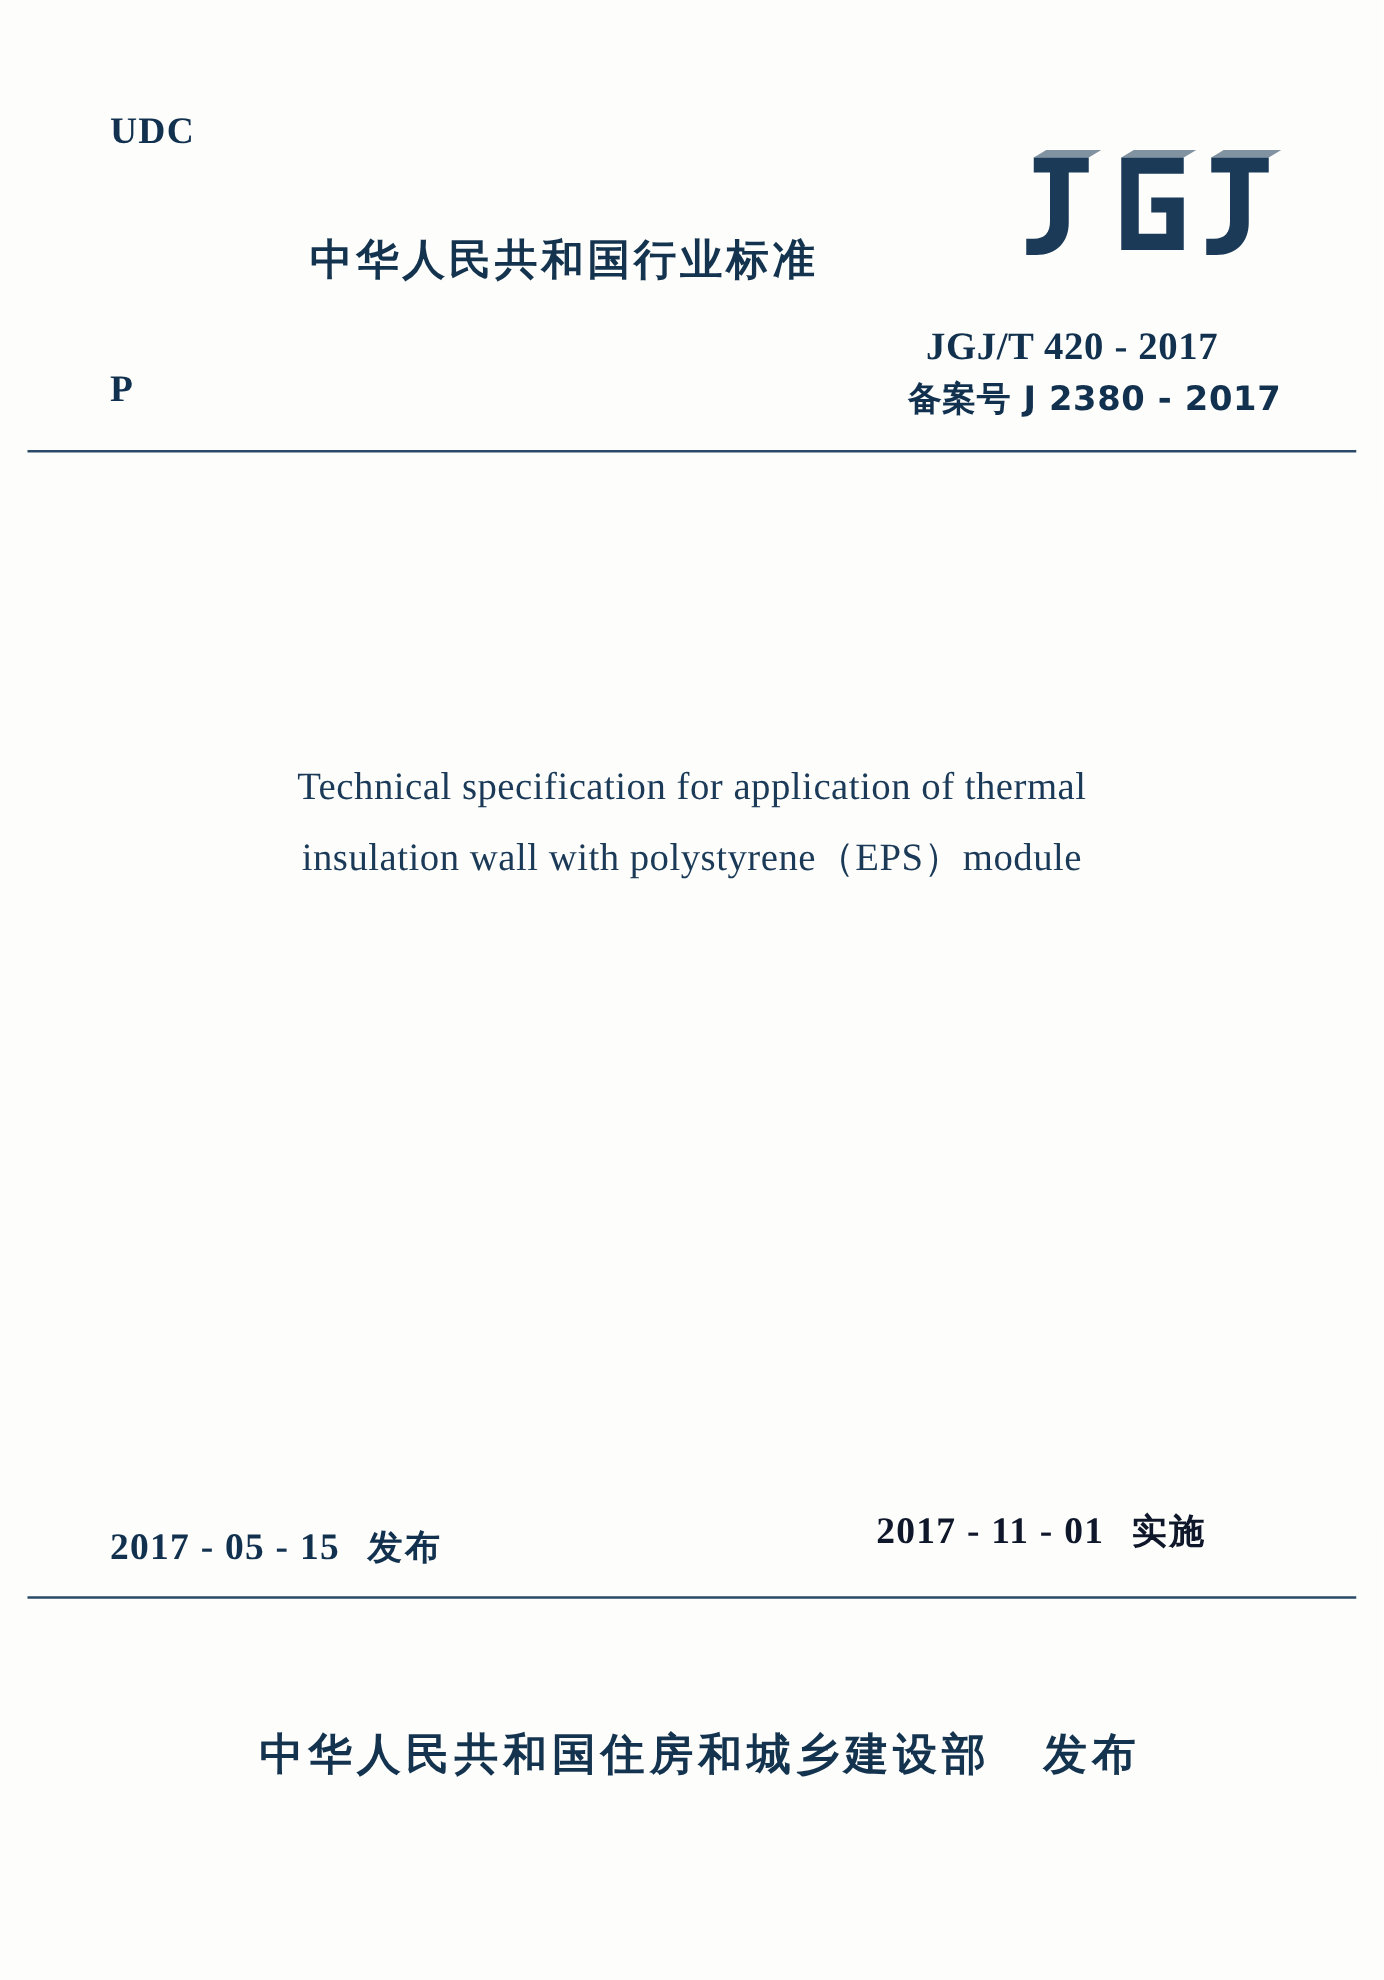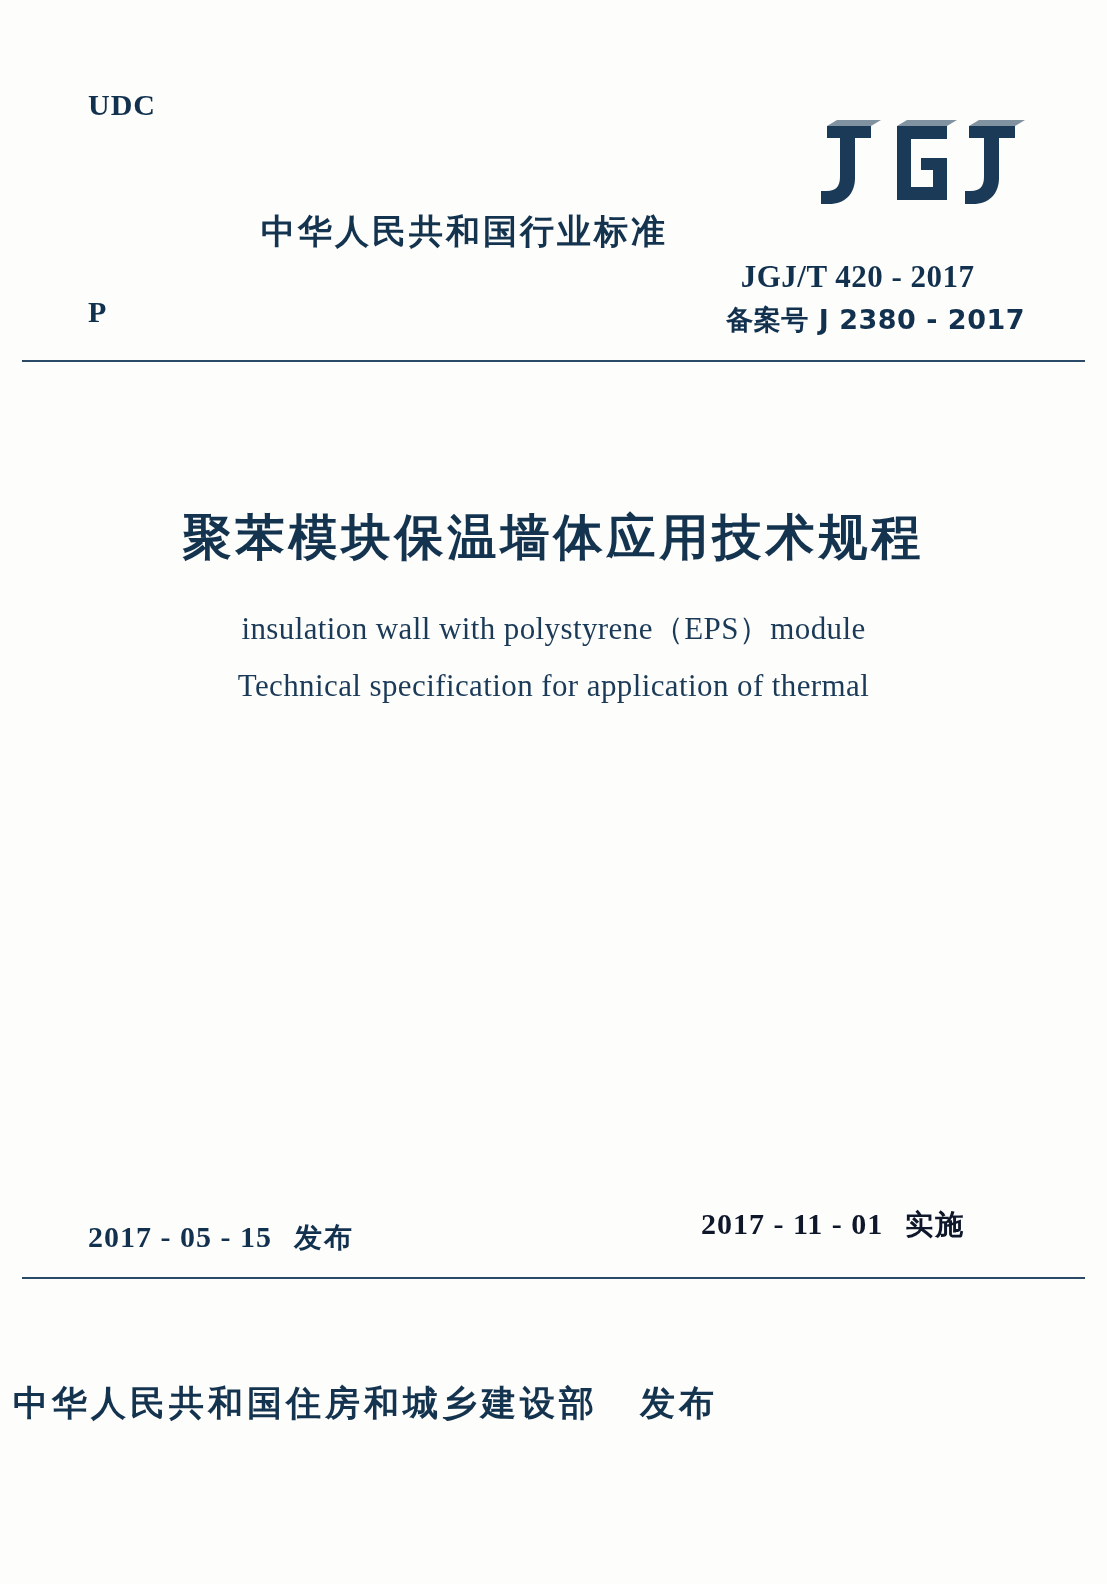--- a/index.html
+++ b/index.html
@@ -33,28 +33,27 @@
     position: absolute;
     left: 88px;
     top: 295px;
     font-family: "Liberation Serif", serif;
     font-weight: bold;
     font-size: 30px;
     color: #12314f;
   }
   .cn-standard {
     position: absolute;
-    left: 261px;
+    left: 248px;
     top: 185px;
     font-family: "DejaVu Sans", sans-serif;
     font-weight: bold;
     font-size: 34px;
     letter-spacing: 3px;
     color: #14334f;
-    margin-top: 24px;
   }
 
   
   .jgj-logo {
     position: absolute;
     right: 78px;
     top: 120px;
     width: 210px;
     height: 90px;
   }
@@ -144,21 +143,21 @@
     color: #0f172a;
     letter-spacing: 1px;
   }
 
   
   .publisher {
     position: absolute;
     left: 0;
     right: 0;
     top: 1380px;
-    text-align: left;
+    text-align: center;
     font-family: "DejaVu Sans", sans-serif;
     font-weight: bold;
     font-size: 35px;
     letter-spacing: 4px;
     color: #14334f;
     margin-left: 13px;
   }
   .publisher .pub-verb {
     margin-left: 42px;
   }
@@ -189,24 +188,23 @@
     </svg>
   </div>
 
   <div class="std-no">
     <div>JGJ/T 420 - 2017</div>
     <div class="line2">备案号 J 2380 - 2017</div>
   </div>
 
   <div class="rule rule-top"></div>
 
-  <div class="title-cn">聚苯模块保温墙体应用技术规程</div>
   <div class="title-en">
+    <div>Technical specification for application of thermal</div>
     <div>insulation wall with polystyrene（EPS）module</div>
-    <div>Technical specification for application of thermal</div>
   </div>
 
   <div class="date-issue">
     <span>2017 - 05 - 15</span><span class="cn">发布</span>
   </div>
 
   <div class="date-effect">
     <span>2017 - 11 - 01</span><span class="cn">实施</span>
   </div>
 

